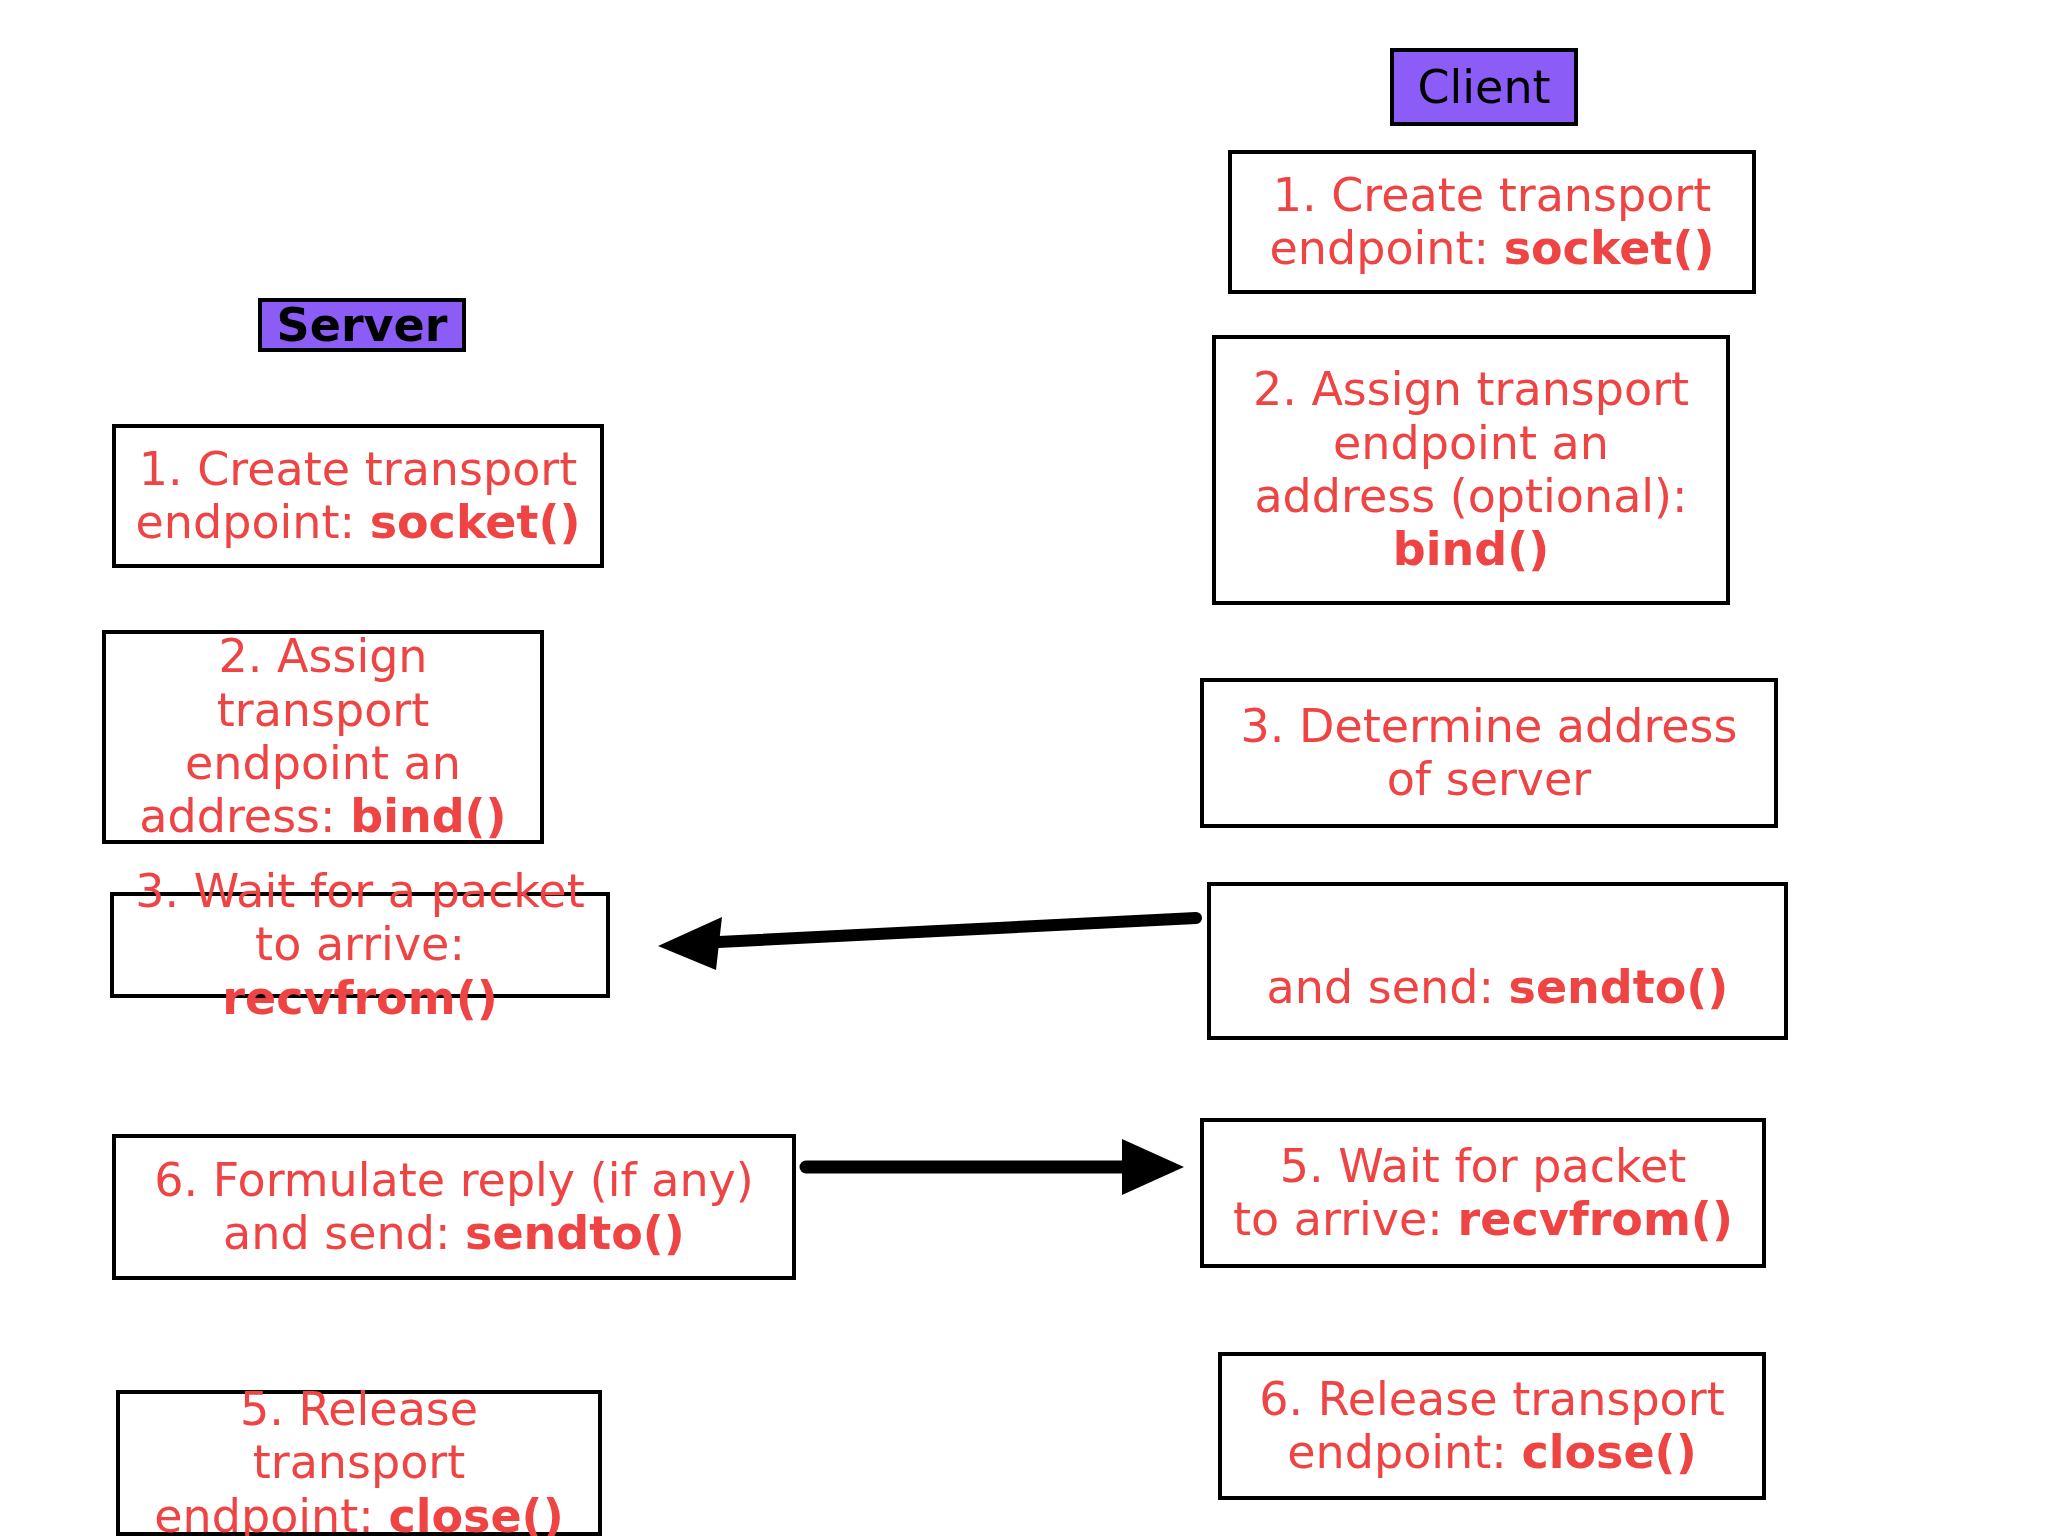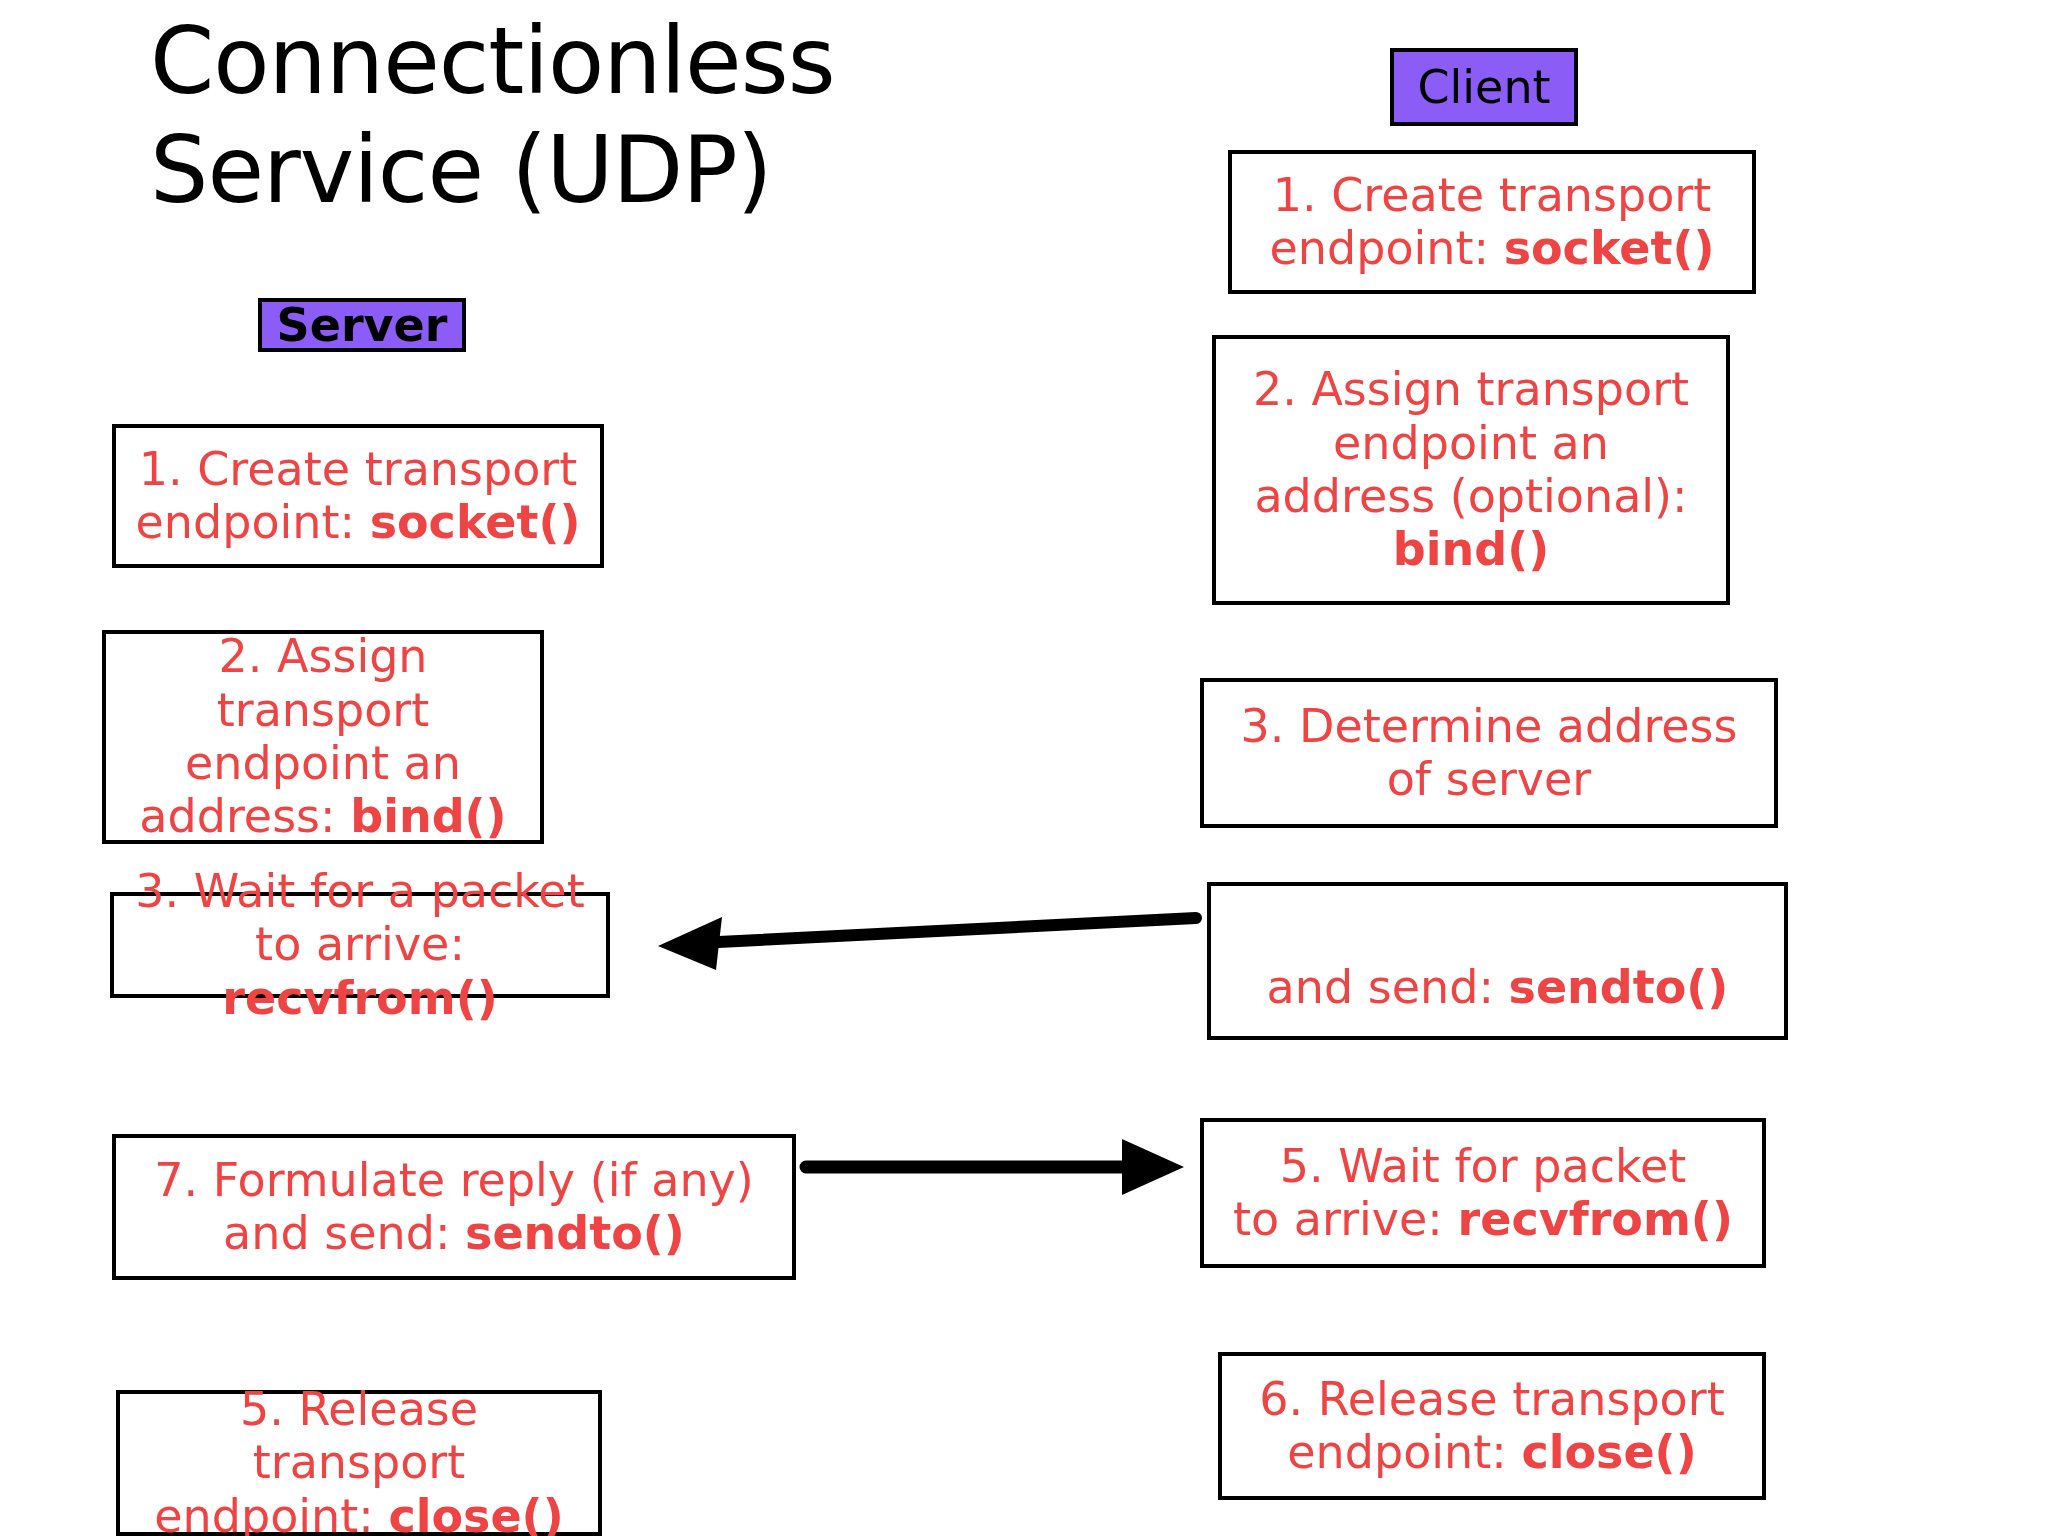--- a/index.html
+++ b/index.html
@@ -107,41 +107,39 @@
     width: 2048px;
     height: 1536px;
     pointer-events: none;
   }
 </style>
 </head>
 <body>
 
 <div id="stage">
 
-  <div class="title">Connectionless
-Service (UDP)</div>
 
   <div class="rolelabel server" id="server-label">
     <span class="txt">Server</span>
   </div>
 
   <div class="box" id="srv-step-1">
     <span class="txt"><span>1. Create transport</span><br><span>endpoint: </span><b>socket()</b></span>
   </div>
 
   <div class="box" id="srv-step-2">
     <span class="txt"><span>2. Assign transport</span><br><span>endpoint an</span><br><span>address: </span><b>bind()</b></span>
   </div>
 
   <div class="box" id="srv-step-3">
     <span class="txt"><span>3. Wait for a packet</span><br><span>to arrive: </span><b>recvfrom()</b></span>
   </div>
 
   <div class="box" id="srv-step-4">
-    <span class="txt"><span>7. Formulate reply (if any)</span><br><span>and send: </span><b>sendto()</b></span>
+    <span class="txt"><span>6. Formulate reply (if any)</span><br><span>and send: </span><b>sendto()</b></span>
   </div>
 
   <div class="box" id="srv-step-5">
     <span class="txt"><span>5. Release transport</span><br><span>endpoint: </span><b>close()</b></span>
   </div>
 
   <div class="rolelabel client" id="client-label">
     <span class="txt">Client</span>
   </div>
 

